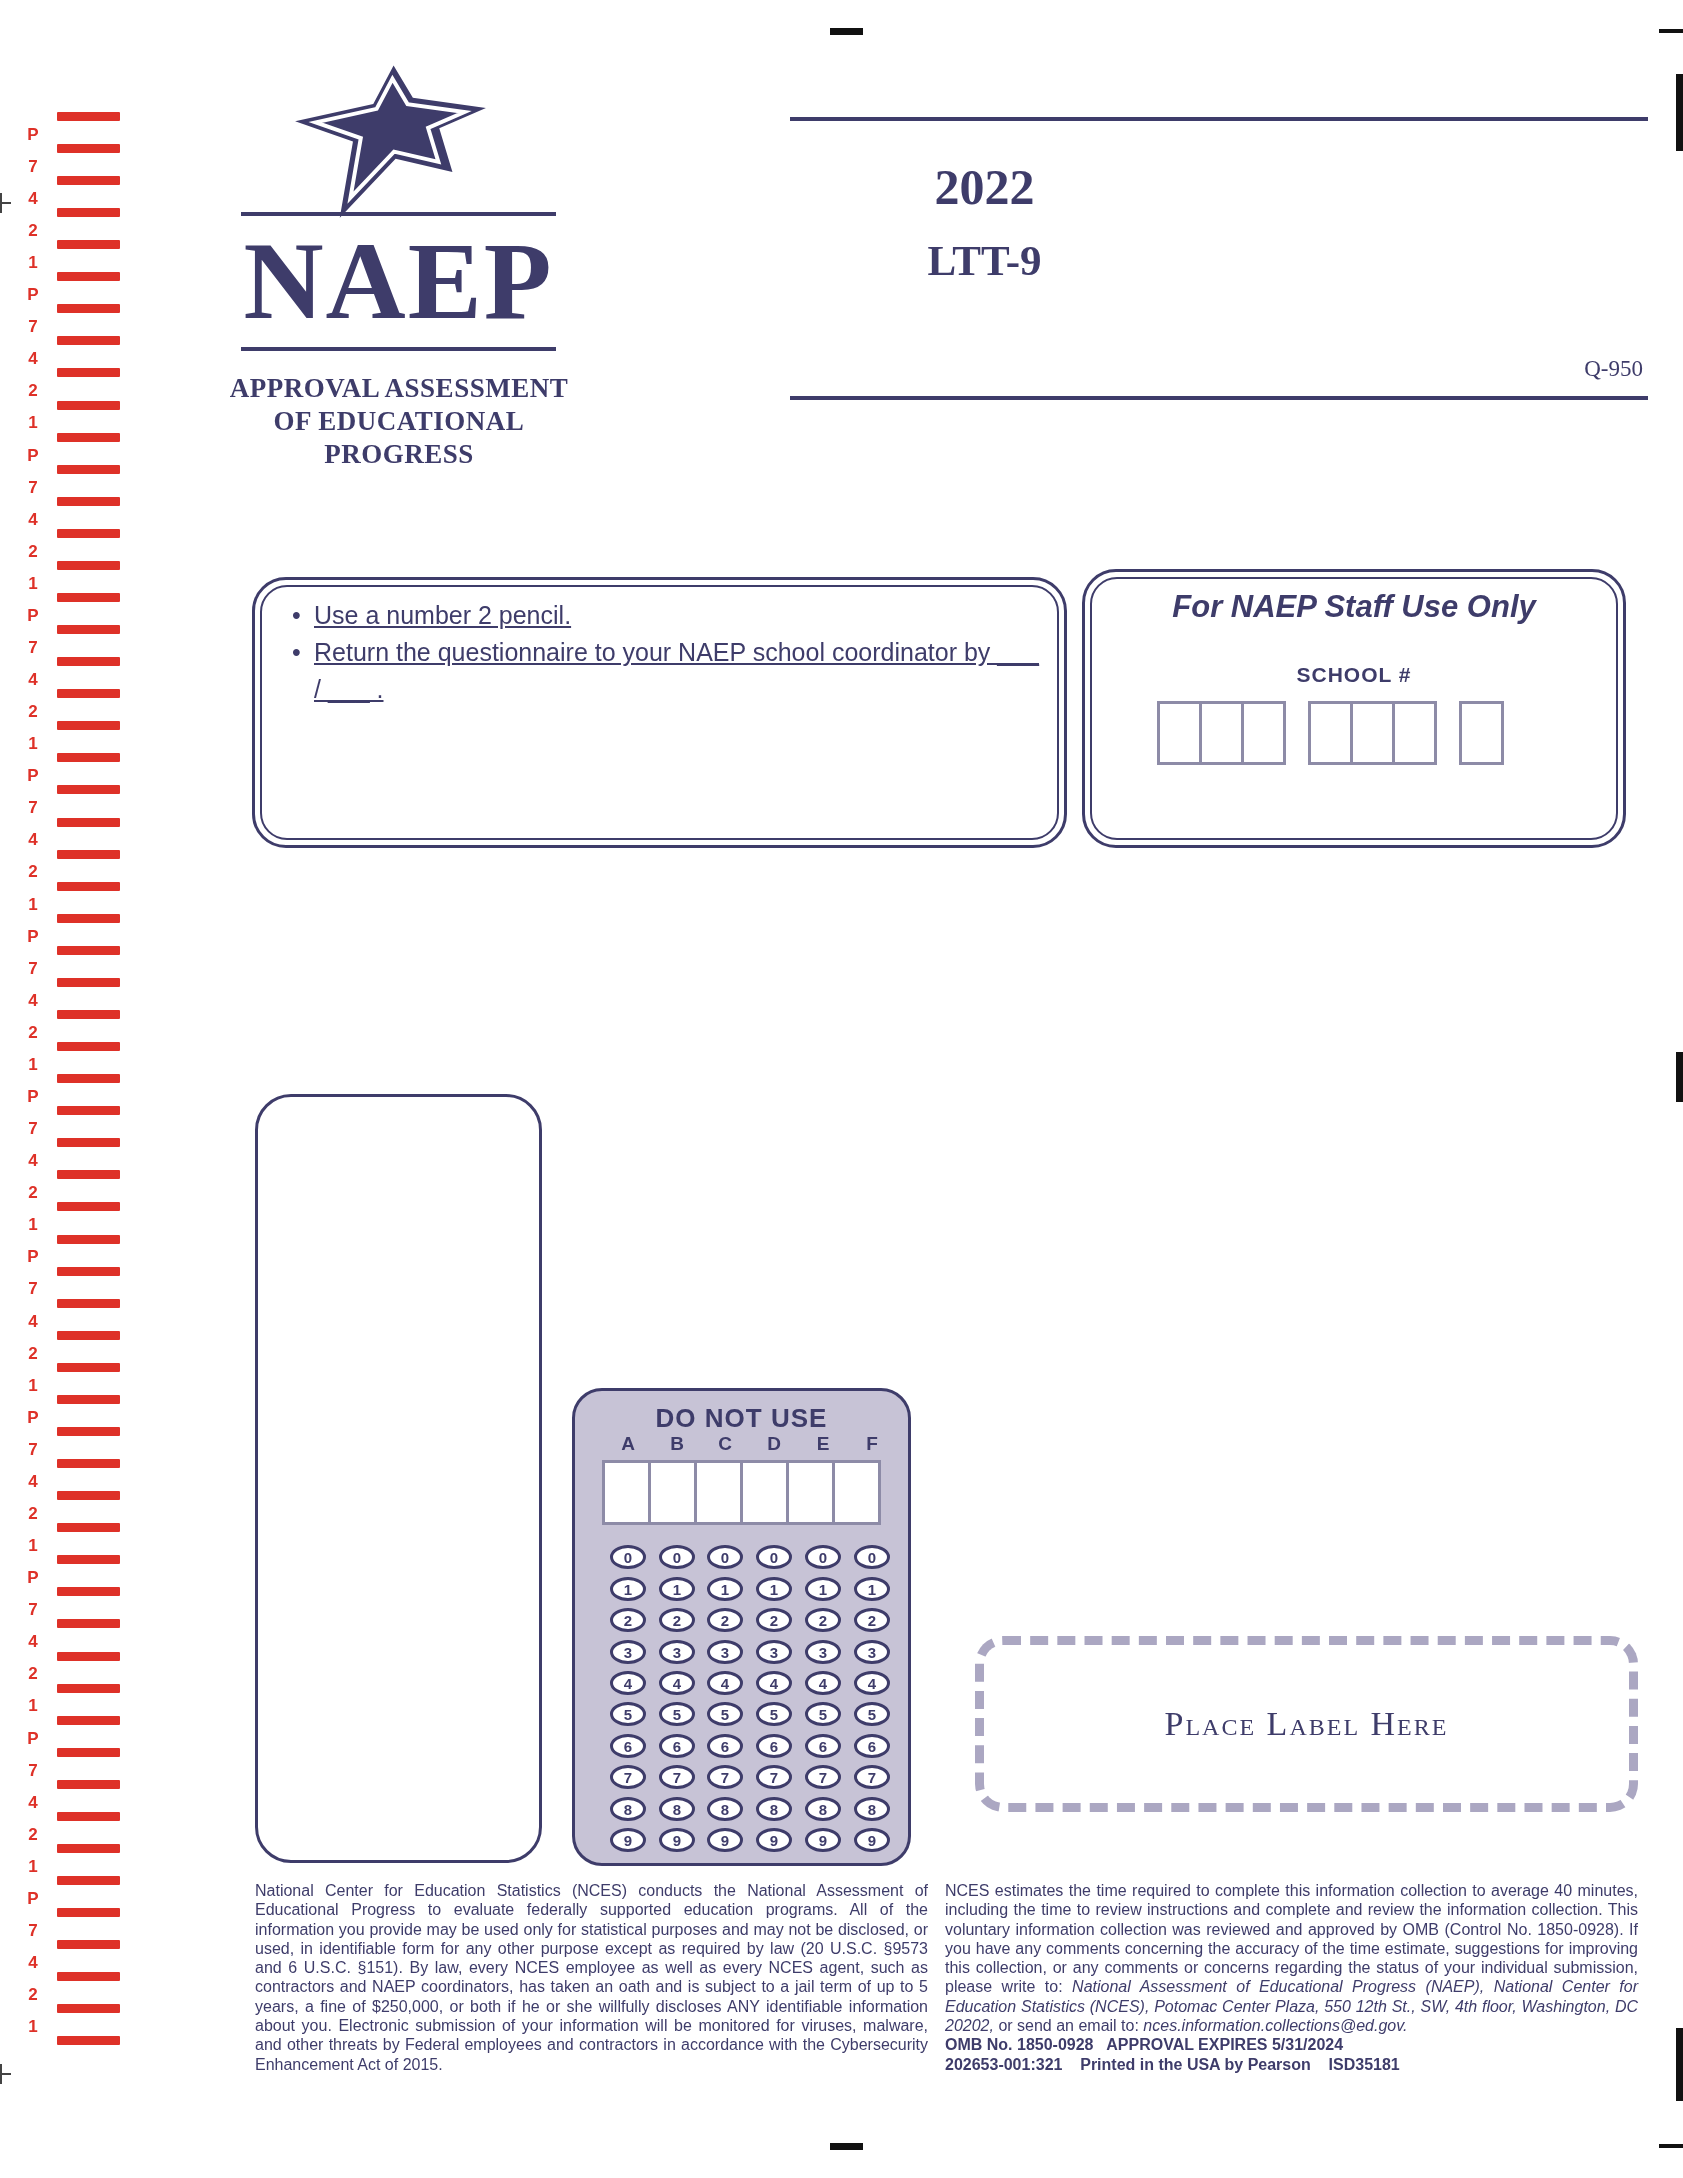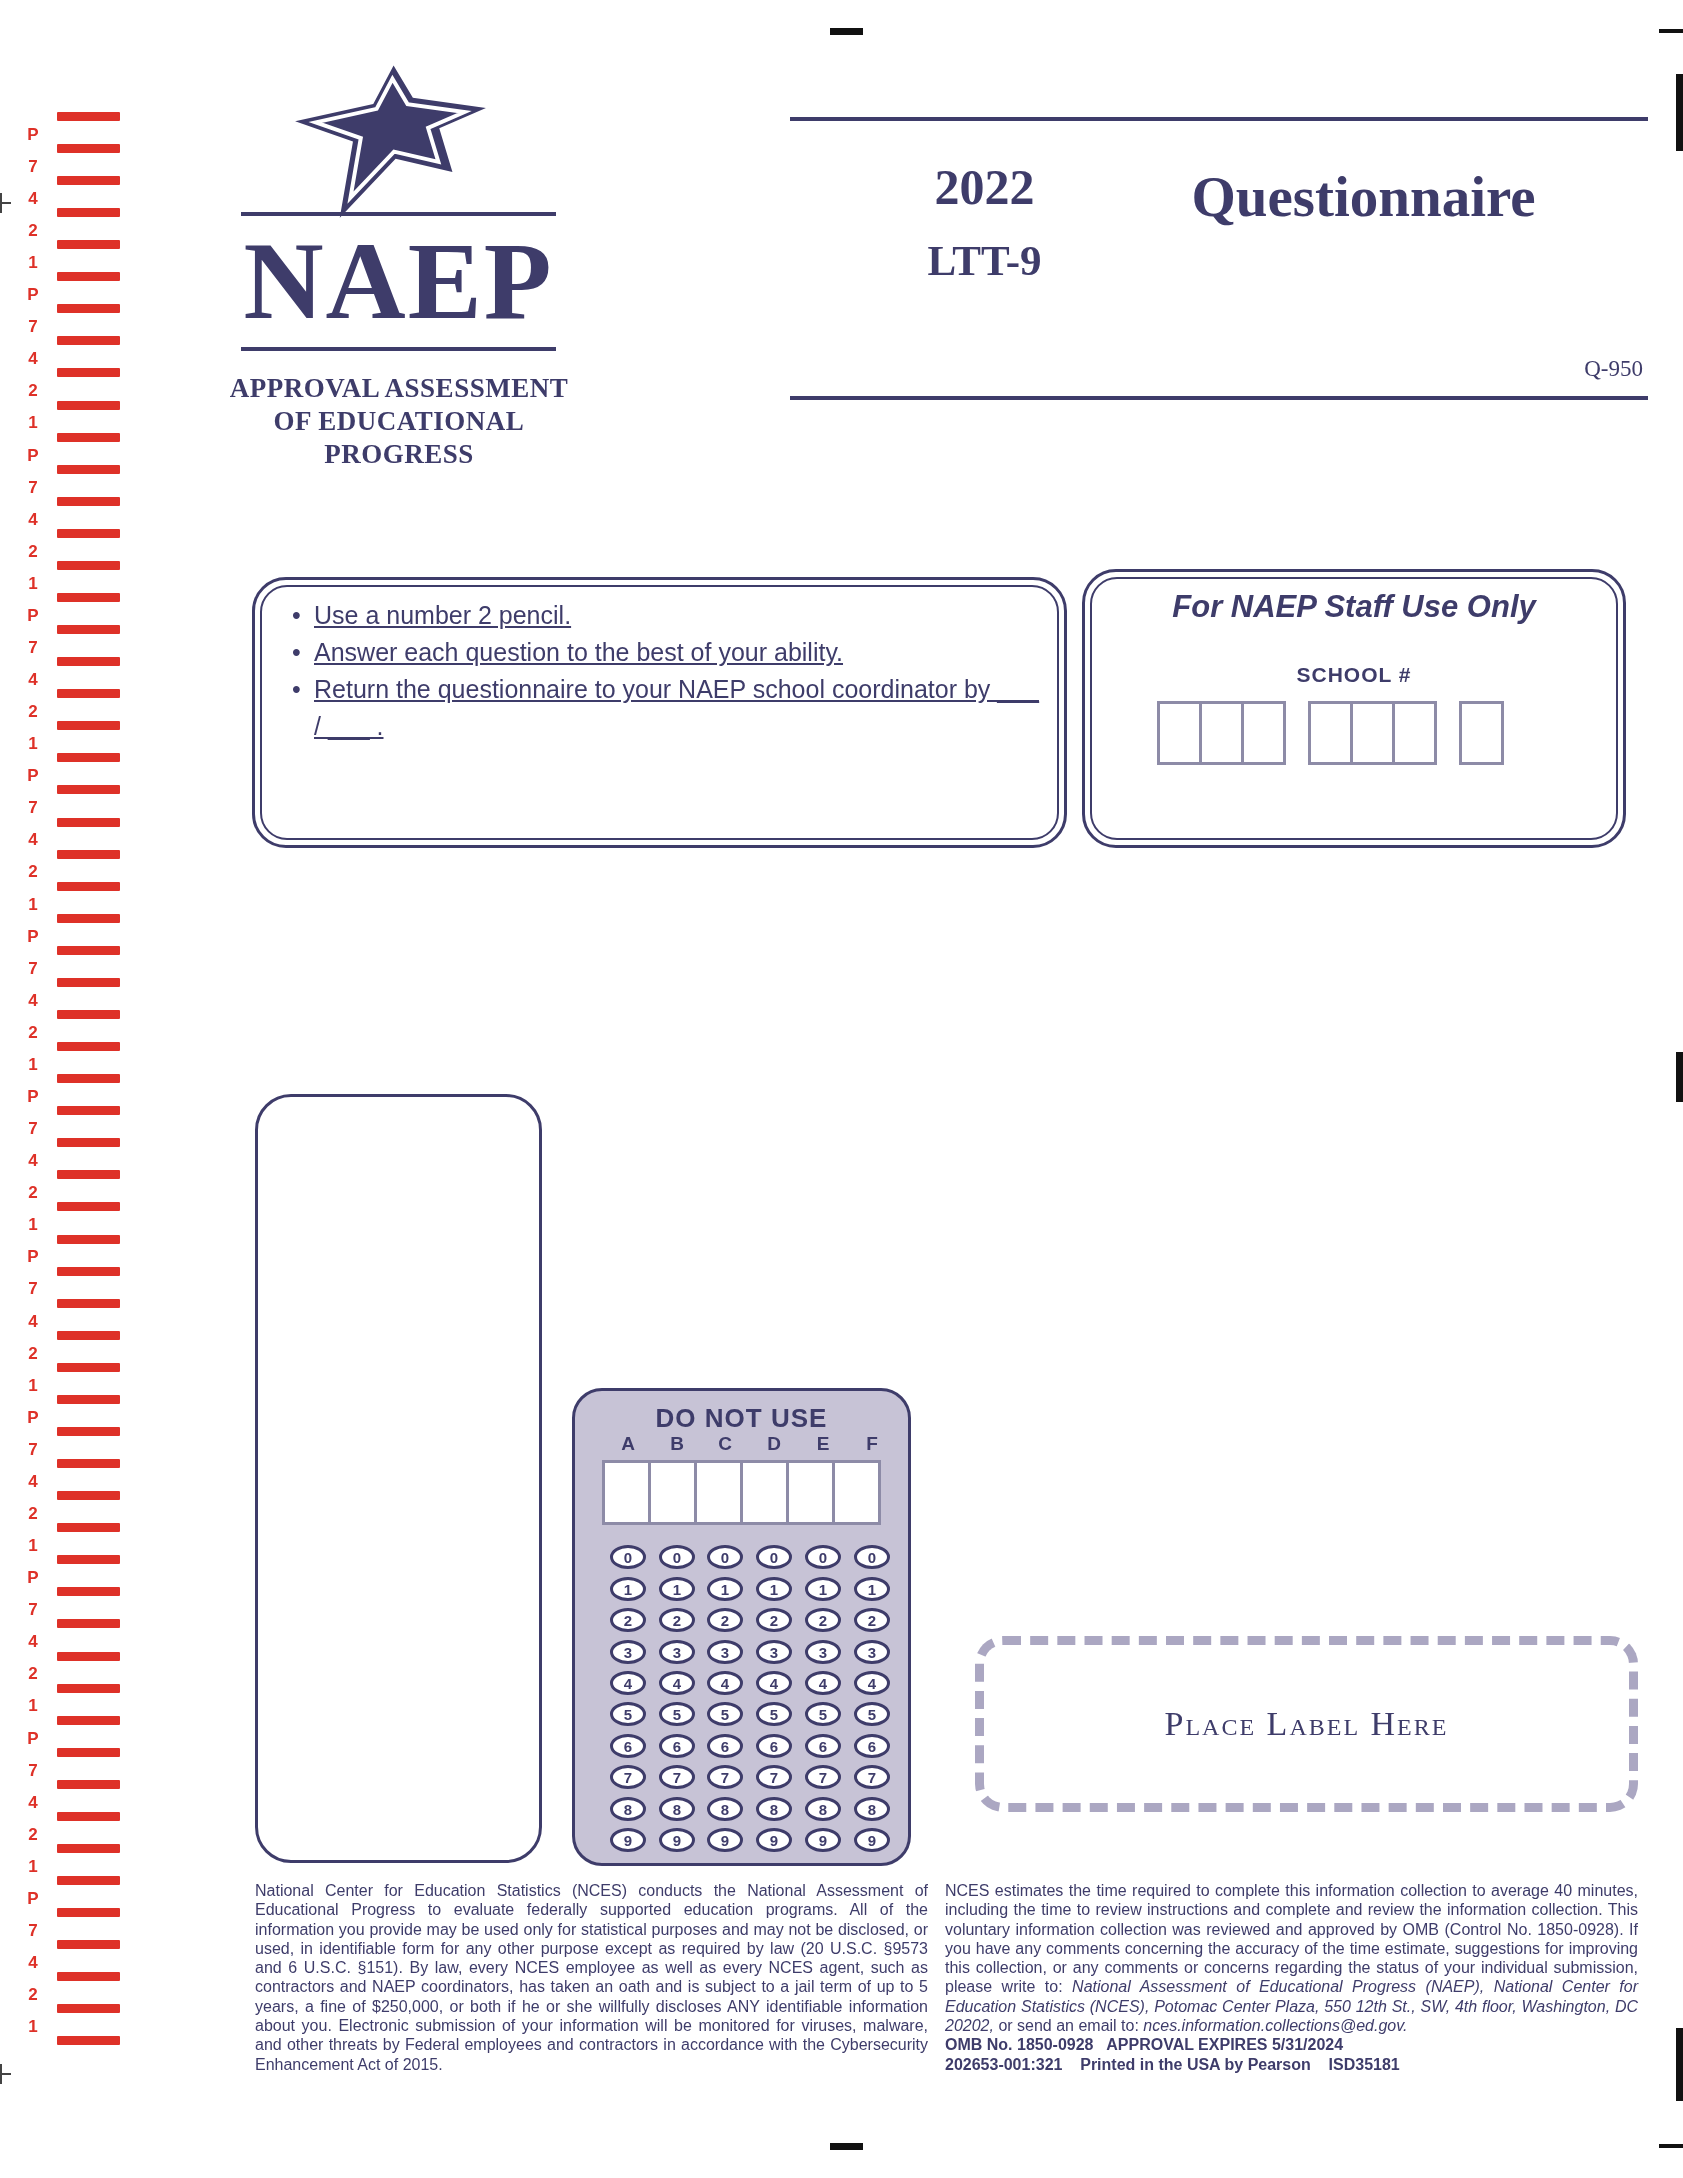--- a/index.html
+++ b/index.html
@@ -240,30 +240,28 @@
   <div>OF EDUCATIONAL</div>
   <div>PROGRESS</div>
 </div>
 
 <div class="hrule" style="top:117px;"></div>
 <div class="abs" id="hdr-year-code">
   <div id="hdr-year">2022</div>
   <div id="hdr-code">LTT-9</div>
 </div>
 <div class="abs" id="hdr-title">
-  <div>Questionnaire</div>
 </div>
 <div class="abs" id="hdr-doc-code">Q-950</div>
 <div class="hrule" style="top:396px;"></div>
 
 <div class="dbl-outer" id="directions-box">
   <div class="dbl-inner">
     <div id="directions-body">
       <div class="bullet">Use a number 2 pencil.</div>
-      <div class="bullet">Answer each question to the best of your ability.</div>
       <div class="bullet">Return the questionnaire to your NAEP school coordinator by ___ / ___ .</div>
     </div>
   </div>
 </div>
 
 <div class="dbl-outer" id="staff-box">
   <div class="dbl-inner">
     <div id="staff-title">For NAEP Staff Use Only</div>
     <div id="school-num-label">SCHOOL #</div>
     <div id="school-cells">

